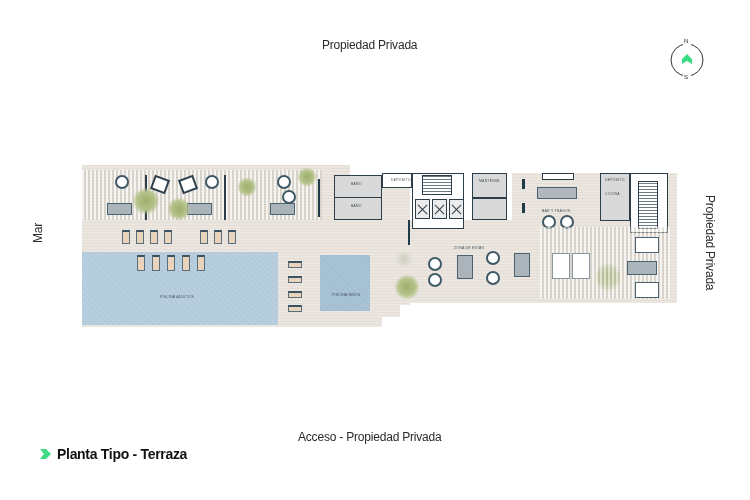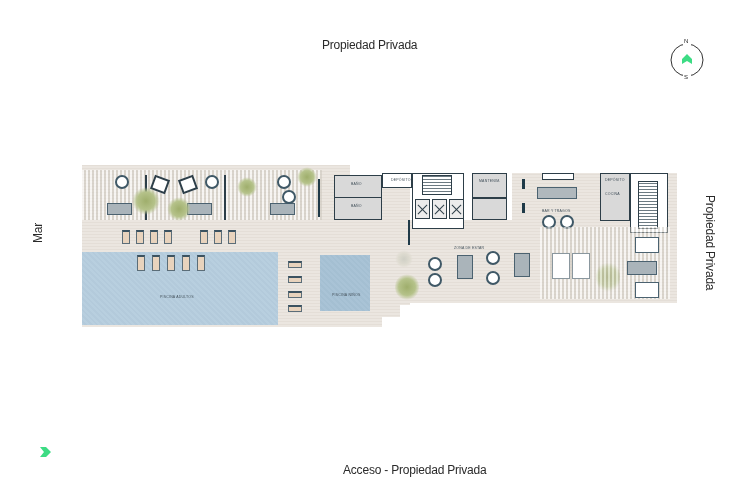--- a/index.html
+++ b/index.html
@@ -154,15 +154,16 @@
   <div class="abs" style="left:490px;top:88px;width:16px;height:24px;background:#fff;border:1px solid #8a979e;"></div>
   <div class="abs" style="left:553px;top:72px;width:22px;height:14px;background:#fff;border:1px solid #4b6270;"></div>
   <div class="abs sofa" style="left:545px;top:96px;width:30px;height:14px;"></div>
   <div class="abs" style="left:553px;top:117px;width:22px;height:14px;background:#fff;border:1px solid #4b6270;"></div>
 </div>
 
 <div class="abs" style="left:40px;top:446px;display:flex;align-items:center;gap:5px;">
   <svg width="12" height="12" viewBox="0 0 12 12">
     <path d="M0 1 L6 1 L11 6 L6 11 L0 11 L4 6 Z" fill="#3ddc84"></path>
   </svg>
+  <span class="title">Planta Tipo - Terraza</span>
 </div>
 
-<div class="abs lbl" style="left:298px;top:463px;margin-left:45px;">Acceso - Propiedad Privada</div>
+<div class="abs lbl" style="left:298px;top:430px;">Acceso - Propiedad Privada</div>
 
 </body></html>

